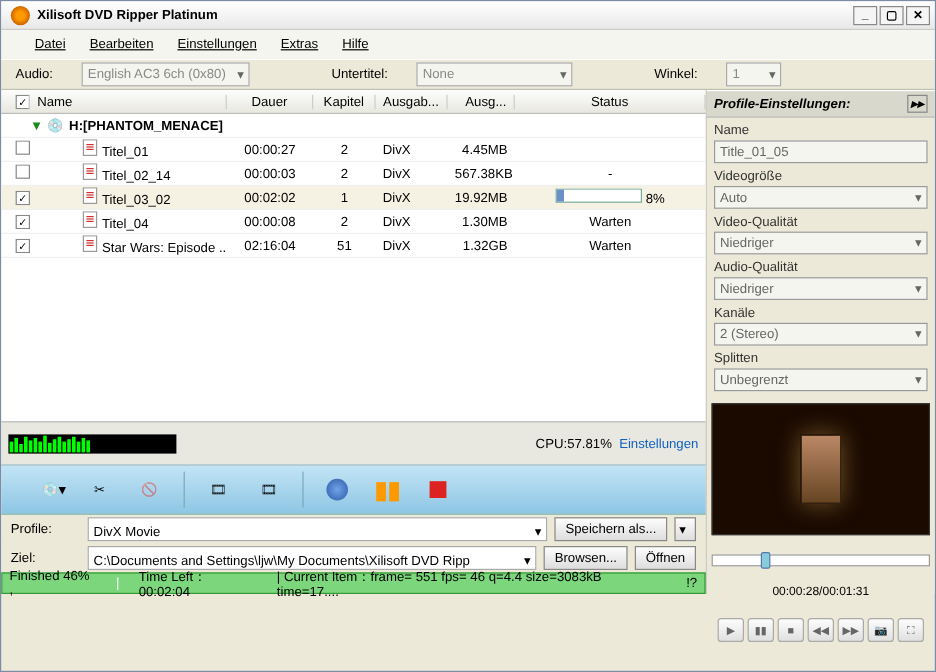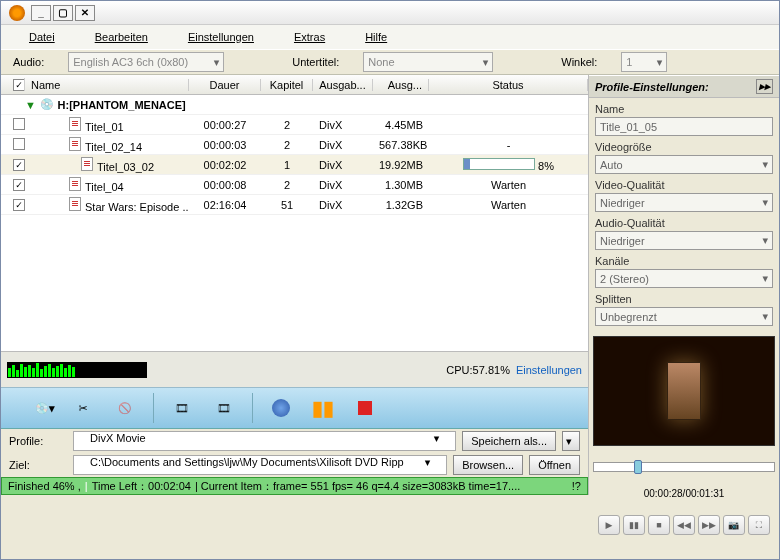--- a/index.html
+++ b/index.html
@@ -2,21 +2,21 @@
 <html><head>
 <meta charset="utf-8">
 <style>
 *{box-sizing:border-box;margin:0;padding:0;font-family:Tahoma,Arial,sans-serif;font-size:11px;}
 body{background:#ece9d8;width:780px;height:560px;overflow:hidden;border:1px solid #7b8ba8;}
 .titlebar{height:24px;background:linear-gradient(#fff,#e8e8e8);display:flex;align-items:center;padding:0 4px 0 8px;border-bottom:1px solid #ccc;}
 .titlebar .logo{width:16px;height:16px;background:radial-gradient(circle,#f90 30%,#c60 70%);border-radius:50%;margin-right:6px;}
 .titlebar .title{font-weight:bold;flex:1;}
 .winbtns{display:flex;gap:2px;}
 .winbtn{width:20px;height:16px;border:1px solid #888;background:#f5f5f5;display:flex;align-items:center;justify-content:center;cursor:pointer;font-size:10px;font-weight:bold;}
-.menubar{height:24px;display:flex;align-items:center;padding:0 28px;gap:40px;background:#f5f5f0;}
+.menubar{height:24px;display:flex;align-items:center;padding:0 28px;gap:20px;background:#f5f5f0;}
 .menubar span{text-decoration:underline;cursor:pointer;}
 .audiobar{height:26px;display:flex;align-items:center;padding:0 12px;gap:24px;background:#ece9d8;border-top:1px solid #fff;border-bottom:1px solid #c0c0b0;}
 .select{display:inline-flex;align-items:center;background:#f5f5f0;border:1px solid #aaa;height:20px;padding:0 4px;color:#888;}
 .select .arr{margin-left:auto;padding-left:6px;color:#666;}
 .content{display:flex;height:420px;}
 .left{flex:1;display:flex;flex-direction:column;border-right:1px solid #bbb;}
 .right{width:190px;display:flex;flex-direction:column;background:#ece9d8;}
 .thead{display:flex;background:linear-gradient(#fdfdfd,#e8e8e0);border-bottom:1px solid #bbb;height:20px;align-items:center;}
 .th{border-right:1px solid #ccc;padding:0 6px;text-align:center;overflow:hidden;white-space:nowrap;}
 .cb{width:24px;}
@@ -40,61 +40,62 @@
 .cpubar{height:36px;display:flex;align-items:center;background:#e8e8e0;border-top:1px solid #bbb;padding:0 6px;}
 .cpugraph{width:140px;height:16px;background:#000;display:flex;align-items:flex-end;padding:1px;gap:1px;}
 .cpugraph i{width:3px;background:#0f0;display:inline-block;}
 .cpubar .lbl{margin-left:auto;margin-right:6px;}
 .link{color:#1060c0;cursor:pointer;}
 .toolbar{height:42px;background:linear-gradient(#c3e4f5,#8dc6e4);display:flex;align-items:center;padding:0 10px;gap:14px;border-top:1px solid #9bc;border-bottom:1px solid #6aa;}
 .tbtn{width:28px;height:28px;display:flex;align-items:center;justify-content:center;cursor:pointer;border-radius:4px;}
 .tbtn.disc{width:44px;}
 .profrow{display:flex;align-items:center;height:24px;padding:0 8px;gap:6px;background:#ece9d8;}
 .labelcol{width:58px;}
-.tinput{flex:1;height:20px;border:1px solid #aaa;background:#fff;padding:0 16px;display:flex;align-items:flex-start;}
+.tinput{flex:1;height:20px;border:1px solid #aaa;background:#fff;padding:0 4px;display:flex;align-items:flex-end;}
 .btn{height:20px;border:1px solid #888;background:linear-gradient(#fdfdfd,#ddd);padding:0 8px;cursor:pointer;display:inline-flex;align-items:center;}
-.status{height:18px;background:#7cd67c;border:1px solid #393;padding:0 6px;display:flex;align-items:center;gap:4px;font-size:10px;}
+.status{height:18px;background:#7cd67c;border:1px solid #393;padding:0 6px;display:flex;align-items:center;gap:16px;font-size:10px;}
 .status .sep{color:#fff;}
 .panelhead{background:#d8d8cc;padding:3px 6px;font-weight:bold;display:flex;align-items:center;border-bottom:1px solid #bbb;border-top:1px solid #fff;font-style:italic;}
 .settings{flex:0 0 auto;padding:0 6px 6px 6px;}
 .settings .lbl{margin-top:5px;margin-bottom:2px;color:#333;}
 .settings .fld{height:19px;border:1px solid #999;background:#f5f5f0;display:flex;align-items:center;padding:0 4px;color:#666;}
 .settings .fld .arr{margin-left:auto;color:#666;}
 .preview{flex:1;display:flex;flex-direction:column;padding:4px;gap:16px;}
 .vframe{width:100%;height:110px;background:#1a0a00;border:1px solid #333;position:relative;display:flex;align-items:center;justify-content:center;}
 .vframe .door{width:34px;height:58px;background:linear-gradient(#b86,#642);border:1px solid #321;box-shadow:0 0 20px rgba(255,200,100,.4);}
 .timebar{height:10px;background:#fff;border:1px solid #999;position:relative;}
 .timebar .knob{position:absolute;left:22%;top:-3px;width:8px;height:14px;background:#8cd;border:1px solid #57a;border-radius:2px;}
 .timetxt{text-align:center;font-size:10px;}
 .pctl{display:flex;gap:3px;justify-content:center;}
 .pbtn{width:22px;height:20px;border:1px solid #aaa;background:linear-gradient(#fdfdfd,#e0e0e0);border-radius:3px;display:flex;align-items:center;justify-content:center;cursor:pointer;font-size:9px;color:#666;}
 </style>
 </head>
 <body>
 
 <div class="titlebar">
   <span class="logo"></span>
+  <span class="title">Xilisoft DVD Ripper Platinum</span>
   <div class="winbtns">
     <div class="winbtn">_</div>
     <div class="winbtn">▢</div>
     <div class="winbtn">✕</div>
   </div>
 </div>
 
 <div class="menubar">
   <span>Datei</span>
   <span>Bearbeiten</span>
   <span>Einstellungen</span>
   <span>Extras</span>
   <span>Hilfe</span>
 </div>
 
 <div class="audiobar">
   <span>Audio:</span>
-  <span class="select" style="width:156px">
+  <span class="select" style="width:140px">
       <span>English AC3 6ch (0x80)</span>
       <span class="arr">▾</span>
     </span>
   <span style="width:20px"></span>
   <span>Untertitel:</span>
   <span class="select" style="width:130px">
       <span>None</span>
       <span class="arr">▾</span>
     </span>
   <span style="width:20px"></span>
@@ -137,21 +138,21 @@
             <div class="cell cb"><span class="chk"></span></div>
   <div class="cell cname" style="padding-left:44px"><span class="fileic"></span>Titel_02_14</div>
   <div class="cell cdur" style="text-align:center">00:00:03</div>
   <div class="cell ckap" style="text-align:center">2</div>
   <div class="cell cfmt">DivX</div>
   <div class="cell csz" style="text-align:right">567.38KB</div>
   <div class="cell cst" style="text-align:center"><span>-</span></div>
           </div>
           <div class="row sel">
             <div class="cell cb"><span class="chk">✓</span></div>
-  <div class="cell cname" style="padding-left:56px"><span class="fileic"></span>Titel_03_02</div>
+  <div class="cell cname" style="padding-left:44px"><span class="fileic"></span>Titel_03_02</div>
   <div class="cell cdur" style="text-align:center">00:02:02</div>
   <div class="cell ckap" style="text-align:center">1</div>
   <div class="cell cfmt">DivX</div>
   <div class="cell csz" style="text-align:right">19.92MB</div>
   <div class="cell cst" style="text-align:center"><span class="prog"><span class="fill" style="width:8%"></span></span> 8%</div>
           </div>
           <div class="row">
             <div class="cell cb"><span class="chk">✓</span></div>
   <div class="cell cname" style="padding-left:44px"><span class="fileic"></span>Titel_04</div>
   <div class="cell cdur" style="text-align:center">00:00:08</div>

